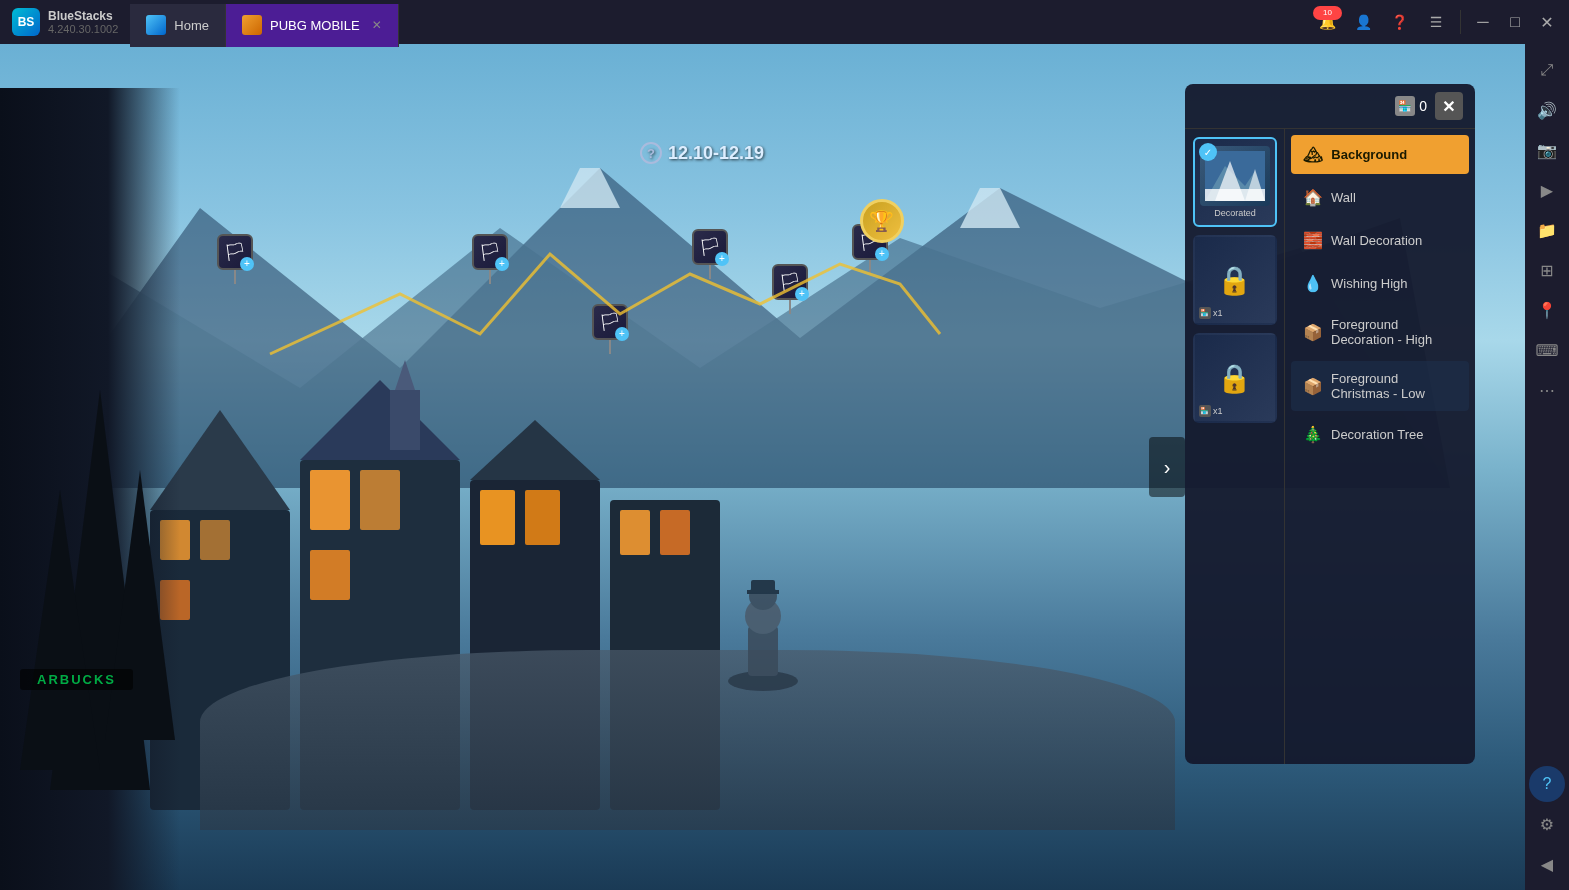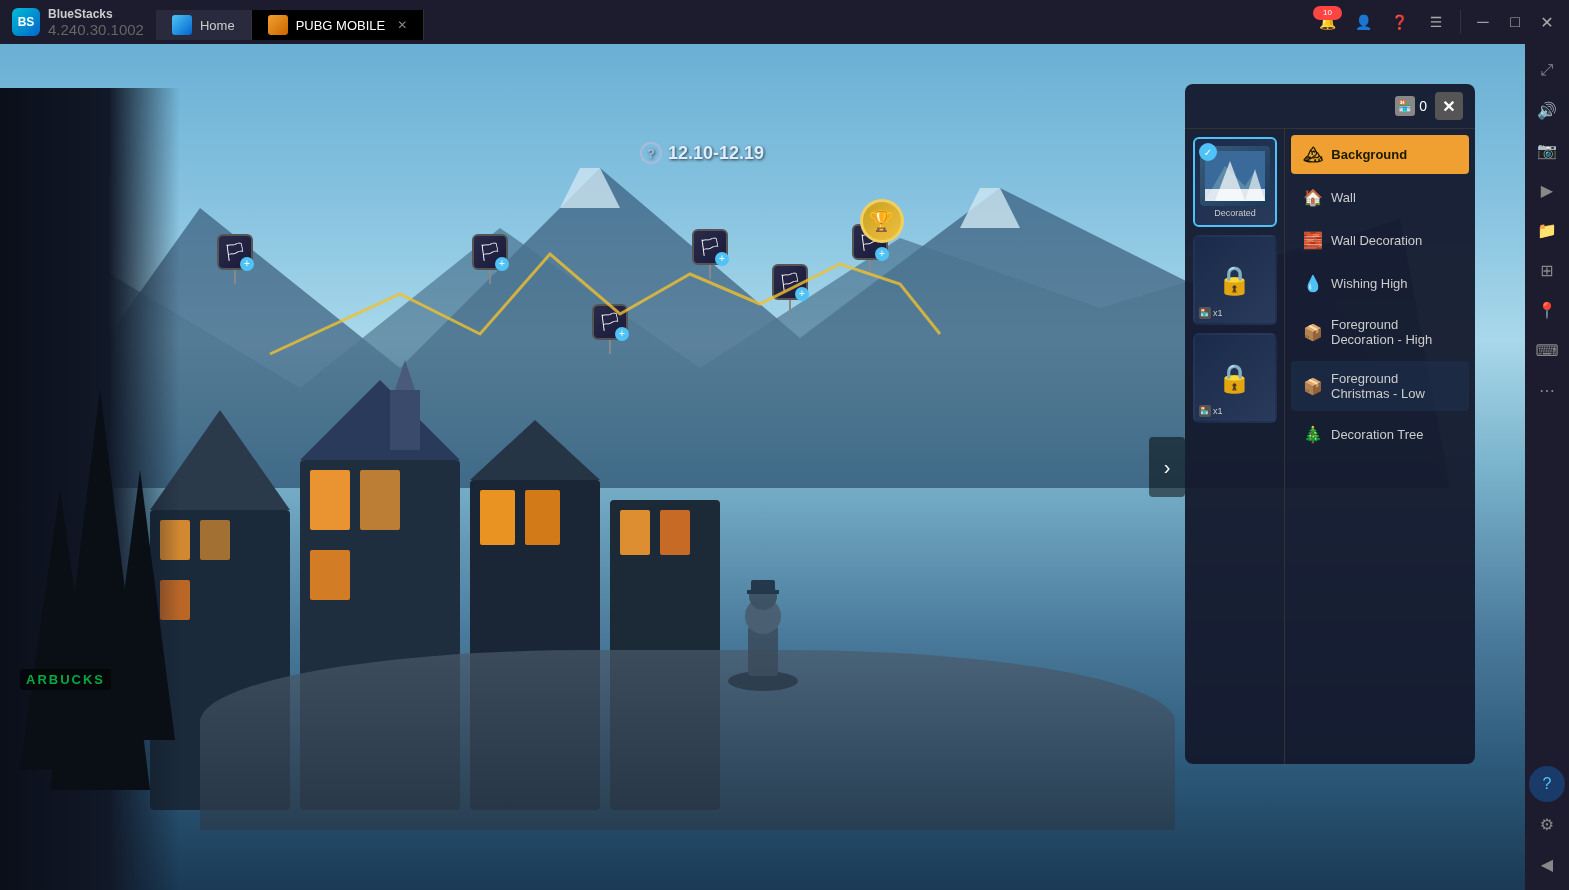--- a/index.html
+++ b/index.html
@@ -30,33 +30,33 @@
       gap: 8px;
       min-width: 120px;
     }
     .logo-icon {
       width: 28px; height: 28px;
       background: linear-gradient(135deg, #00bcd4, #0066cc);
       border-radius: 6px;
       display: flex; align-items: center; justify-content: center;
       color: white; font-size: 12px; font-weight: bold;
     }
-    .logo-version { color: #666; font-size: 15px; }
+    .logo-version { color: #666; font-size: 11px; }
     .tab {
       display: flex; align-items: center; gap: 8px;
       padding: 0 16px;
-      height: 30px;
+      height: 43px;
       background: #2a2a3e;
       border-right: 1px solid #333;
       cursor: pointer;
       color: #ccc;
       font-size: 13px;
       margin-top: 6px;
     }
-    .tab.active { background: #000000; color: white; }
+    .tab.active { background: #4c1d95; color: white; }
     .tab-icon {
       width: 20px; height: 20px;
       background: #666;
       border-radius: 3px;
     }
     .title-bar-right {
       margin-left: auto;
       display: flex; align-items: center; gap: 4px;
       padding-right: 8px;
     }
@@ -375,21 +375,21 @@
 
     
     .store-sign {
       position: absolute;
       bottom: 200px;
       left: 20px;
       color: #00aa44;
       font-size: 13px;
       font-weight: bold;
       background: rgba(0,0,0,0.6);
-      padding: 3px 6px;
+      padding: 3px 17px;
       border-radius: 3px;
       z-index: 11;
       letter-spacing: 2px;
     }
 
     
     .slot-area::-webkit-scrollbar,
     .menu-area::-webkit-scrollbar {
       width: 4px;
     }

